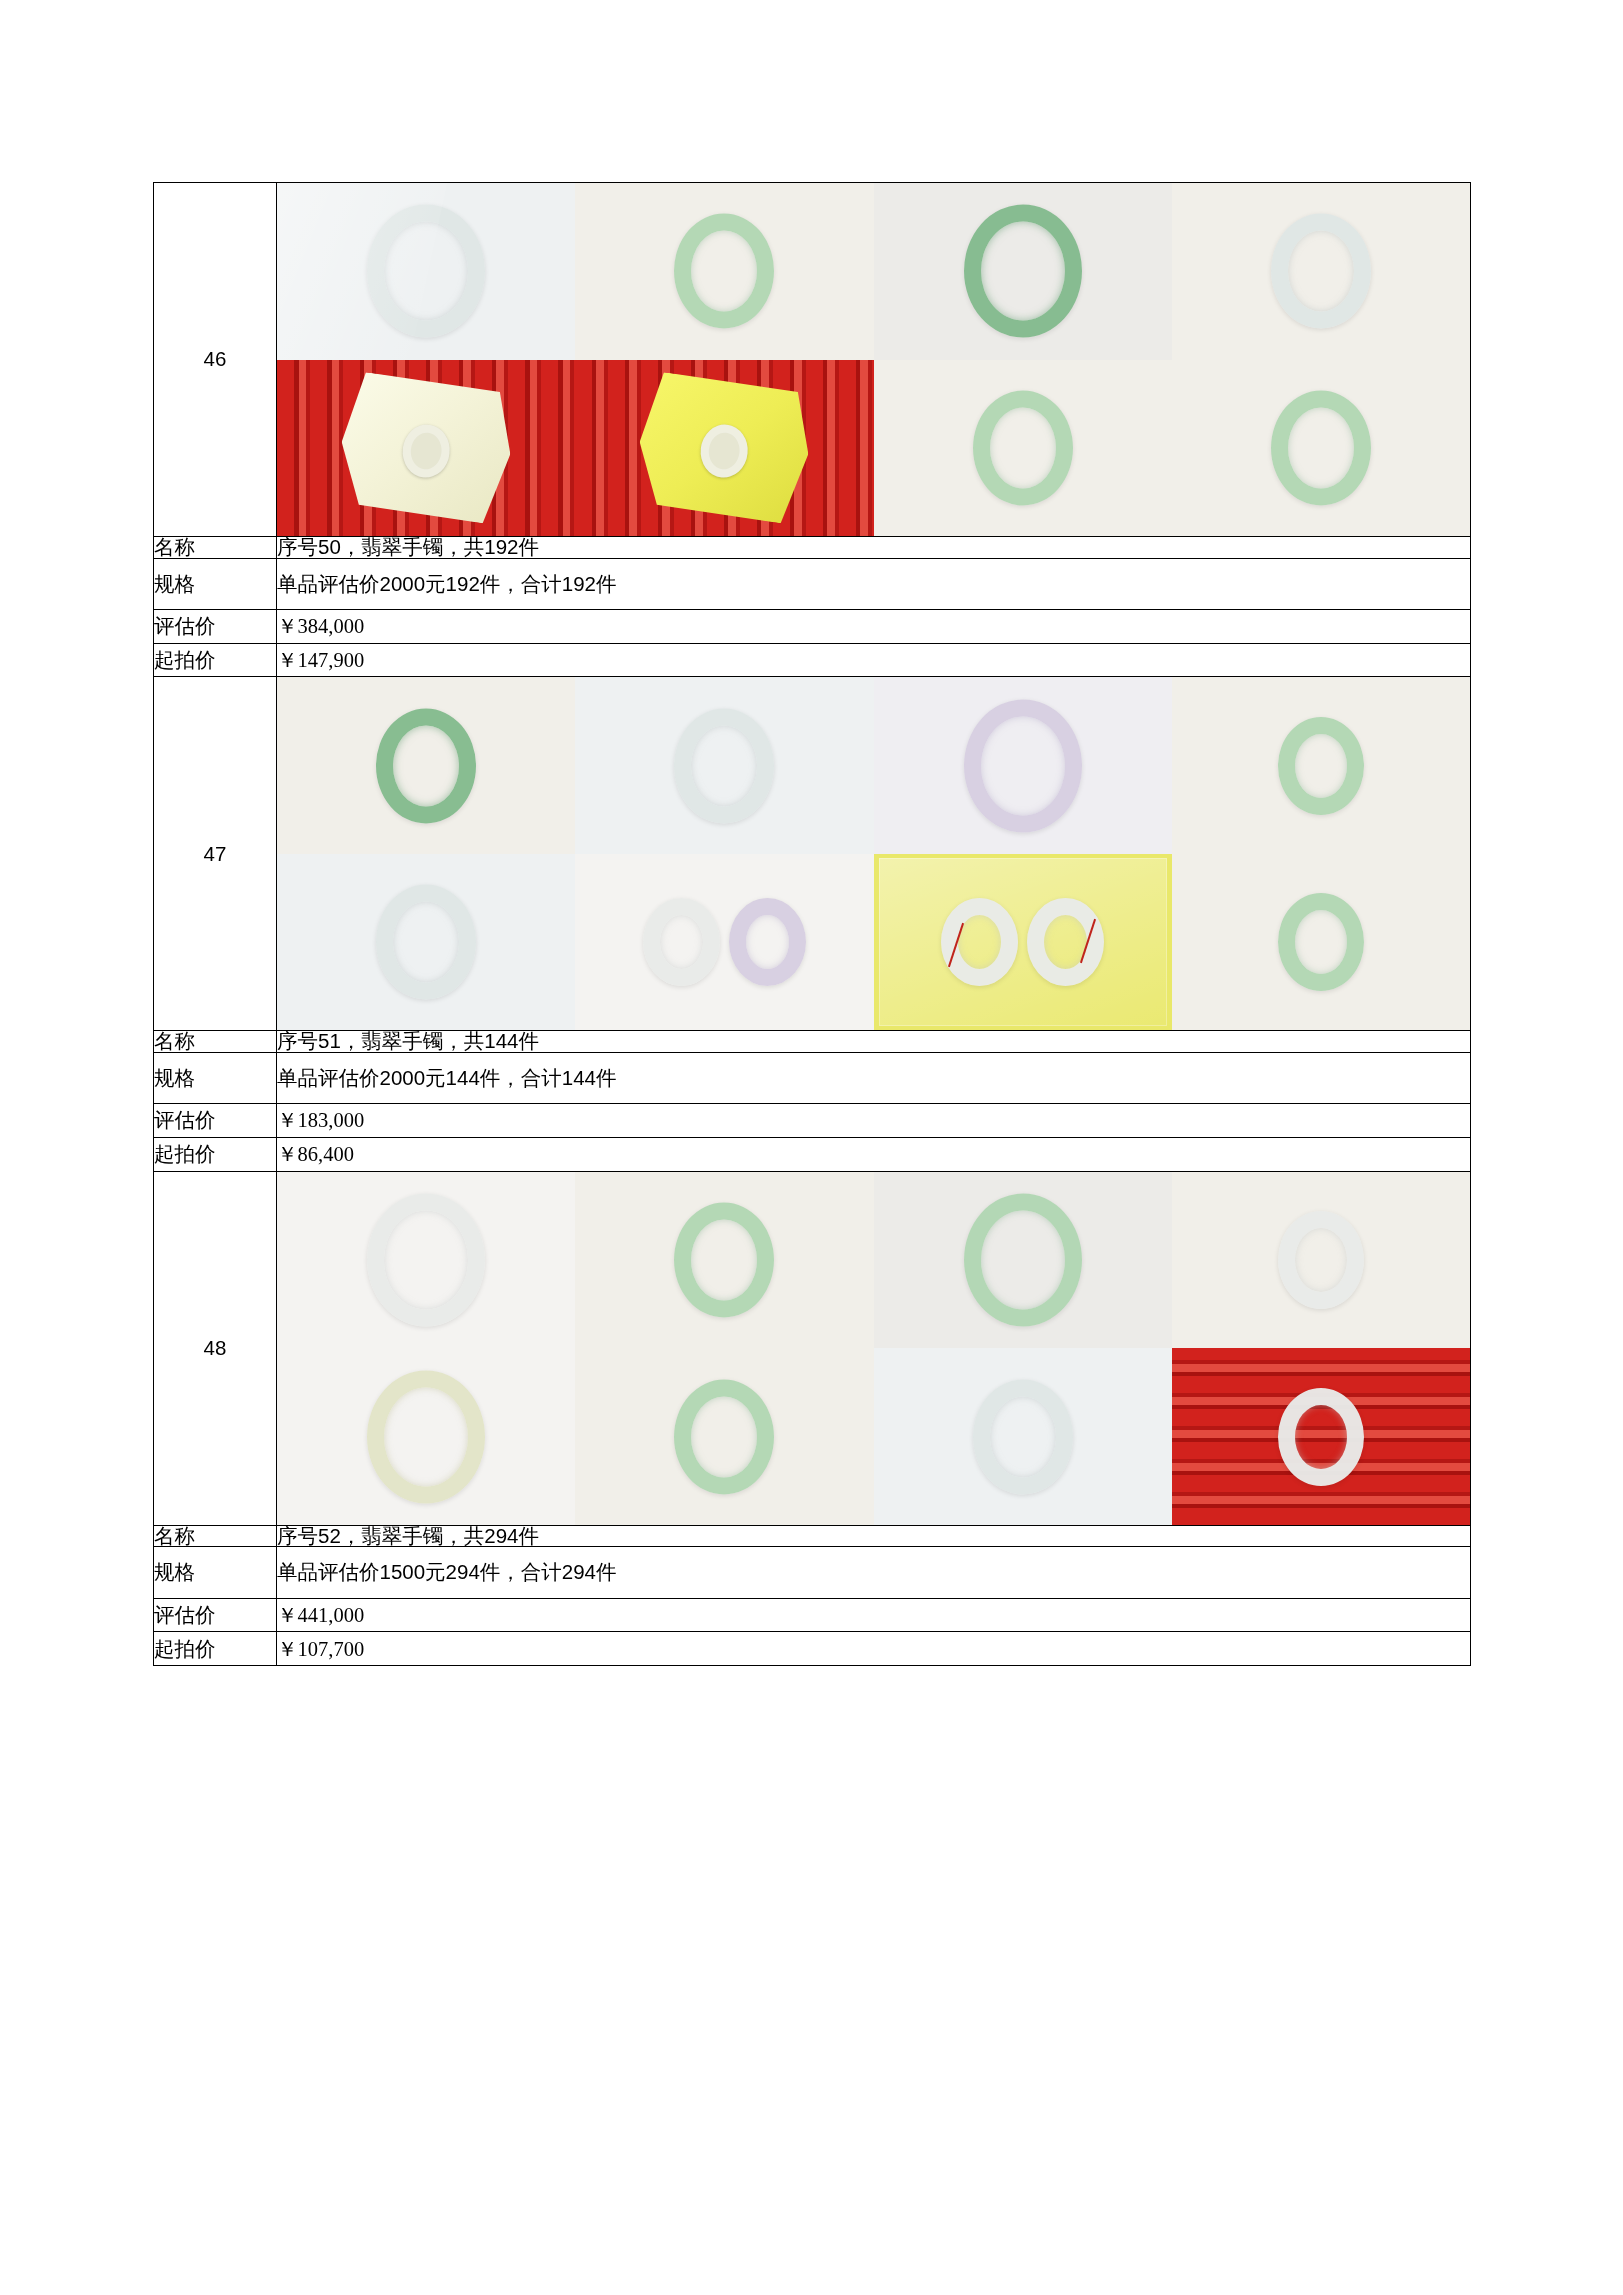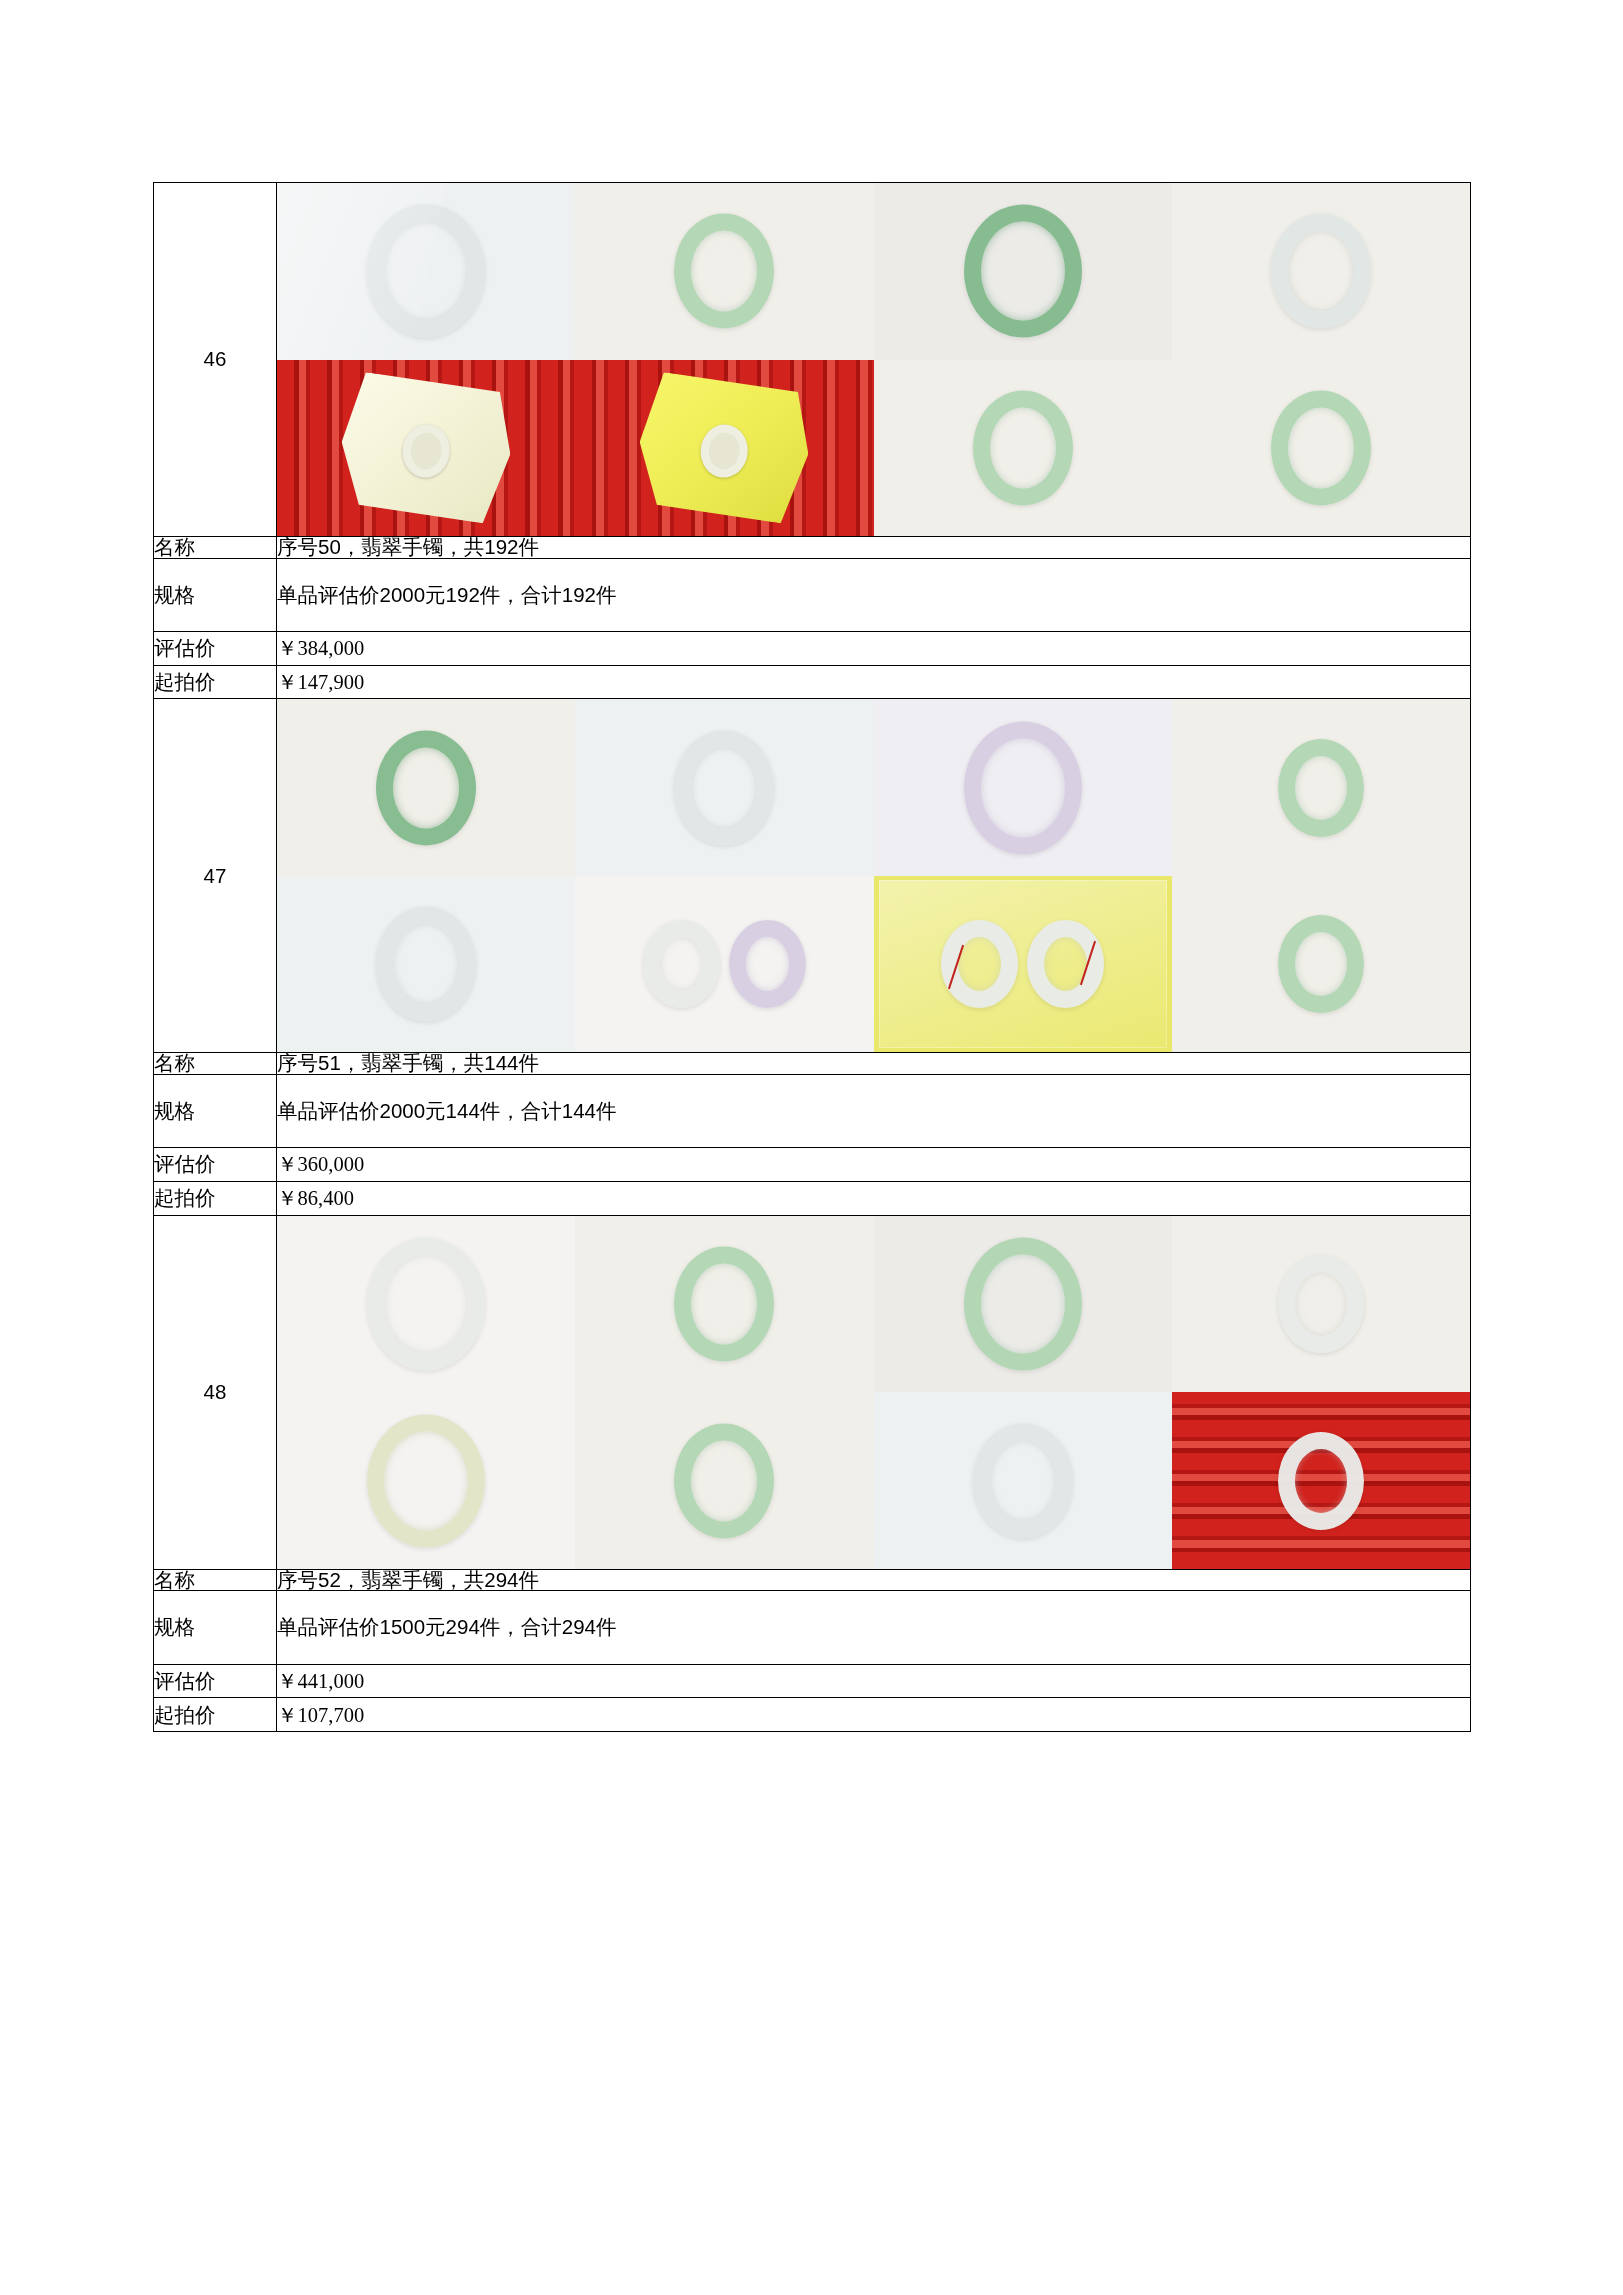--- a/index.html
+++ b/index.html
@@ -45,21 +45,21 @@
     font-size: 20.5px;
     line-height: 1;
     padding: 8.2px 0;
   }
   .value-cell {
     text-align: left;
     font-size: 20.5px;
     line-height: 1;
     padding: 11.2px 0;
   }
-  .value-cell.tall { padding: 26px 0; }
+  .value-cell.tall { padding: 15px 0; }
   .value-cell.slim { padding: 6.1px 0; font-family: Liberation Serif, serif; }
 
   
   .photos {
     display: grid;
     grid-template-columns: repeat(4, 1fr);
     grid-template-rows: repeat(2, 1fr);
     width: 100%;
   }
   .photos.h-a { height: 353px; }
@@ -289,21 +289,21 @@
       <tr>
         <td class="label-cell">名称</td>
         <td class="value-cell">序号51，翡翠手镯，共144件</td>
       </tr>
       <tr>
         <td class="label-cell">规格</td>
         <td class="value-cell tall">单品评估价2000元144件，合计144件</td>
       </tr>
       <tr>
         <td class="label-cell">评估价</td>
-        <td class="value-cell slim">￥360,000</td>
+        <td class="value-cell slim">￥183,000</td>
       </tr>
       <tr>
         <td class="label-cell">起拍价</td>
         <td class="value-cell slim">￥86,400</td>
       </tr>
 
       <tr>
         <td class="idx-cell">48</td>
         <td>
           <div class="photos h-c">

